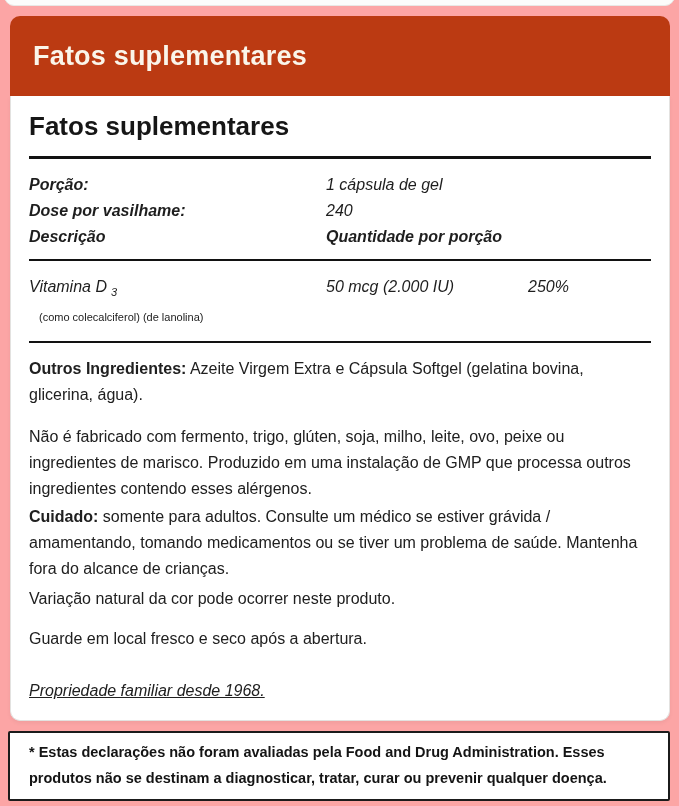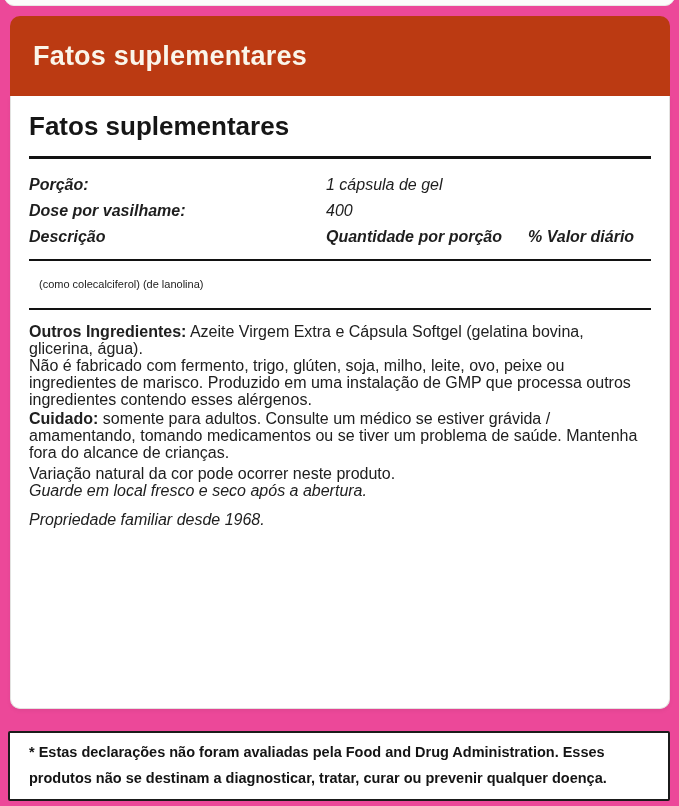--- a/index.html
+++ b/index.html
@@ -2,21 +2,21 @@
 <html><head>
 <meta charset="utf-8">
 <style>
   * { margin: 0; padding: 0; box-sizing: border-box; }
   html, body { background: #f6f5f2; }
   body { font-family: "Liberation Sans", "DejaVu Sans", sans-serif; color: #1e1e1e; }
   .wrap {
     position: relative;
     width: 679px;
     height: 806px;
-    background: #ec4899;
+    background: #fca5a5;
     overflow: hidden;
   }
   
   .top-edge {
     position: absolute;
     top: -26px; left: 4px; right: 4px; height: 32px;
     background: #fcfcfb;
     border: 1px solid #e9e8e5;
     border-radius: 10px;
   }
@@ -72,27 +72,27 @@
   .nutrient { margin-top: 13px; }
   .nutrient .detail {
     font-size: 11px;
     line-height: 20px;
     margin-top: 2px;
     padding-left: 10px;
     color: #222;
   }
   .sub3 { font-size: 11px; margin-left: 4px; }
   .sep-2 { margin-top: 14px; }
-  .paras { font-size: 16px; line-height: 17px; color: #202020; }
+  .paras { font-size: 16px; line-height: 26px; color: #202020; }
   .paras p.p-ingredients { margin-top: 13px; }
-  .paras p.p-allergen    { margin-top: 0; }
+  .paras p.p-allergen    { margin-top: 16px; }
   .paras p.p-caution     { margin-top: 2px; }
   .paras p.p-variation   { margin-top: 4px; }
-  .paras p.p-storage     { margin-top: 0; font-style: italic; }
-  .paras p.p-family      { margin-top: 12px; font-style: italic; }
+  .paras p.p-storage     { margin-top: 14px; }
+  .paras p.p-family      { margin-top: 26px; font-style: italic; text-decoration: underline; }
   .paras strong { font-weight: bold; }
   .disclaimer {
     position: absolute;
     left: 8px; top: 731px;
     width: 662px;
     min-height: 67px;
     background: #ffffff;
     border: 2px solid #1b1b1b;
     border-radius: 2px;
     padding: 6px 14px 8px 19px;
@@ -120,33 +120,37 @@
     <div class="rule-thick"></div>
 
     <div class="facts-rows">
       <div class="frow">
         <span class="lab">Porção:</span>
         <span>1 cápsula de gel</span>
         <span></span>
       </div>
       <div class="frow">
         <span class="lab">Dose por vasilhame:</span>
-        <span>400</span>
+        <span>240</span>
         <span></span>
       </div>
       <div class="frow">
         <span class="head">Descrição</span>
         <span class="head">Quantidade por porção</span>
-        <span class="head">% Valor diário</span>
       </div>
     </div>
 
     <div class="rule-thin sep-1"></div>
 
     <div class="nutrient">
+      <div class="frow">
+        <span><span>Vitamina D</span><sub class="sub3">3</sub></span>
+        <span>50 mcg (2.000 IU)</span>
+        <span>250%</span>
+      </div>
       <div class="detail">(como colecalciferol) (de lanolina)</div>
     </div>
 
     <div class="rule-thin sep-2"></div>
 
     <div class="paras">
       <p class="p-ingredients"><strong>Outros Ingredientes:</strong> <span>Azeite Virgem Extra e Cápsula Softgel (gelatina bovina, glicerina, água).</span></p>
       <p class="p-allergen">Não é fabricado com fermento, trigo, glúten, soja, milho, leite, ovo, peixe ou ingredientes de marisco. Produzido em uma instalação de GMP que processa outros ingredientes contendo esses alérgenos.</p>
       <p class="p-caution"><strong>Cuidado:</strong> <span>somente para adultos. Consulte um médico se estiver grávida / amamentando, tomando medicamentos ou se tiver um problema de saúde. Mantenha fora do alcance de crianças.</span></p>
       <p class="p-variation">Variação natural da cor pode ocorrer neste produto.</p>

